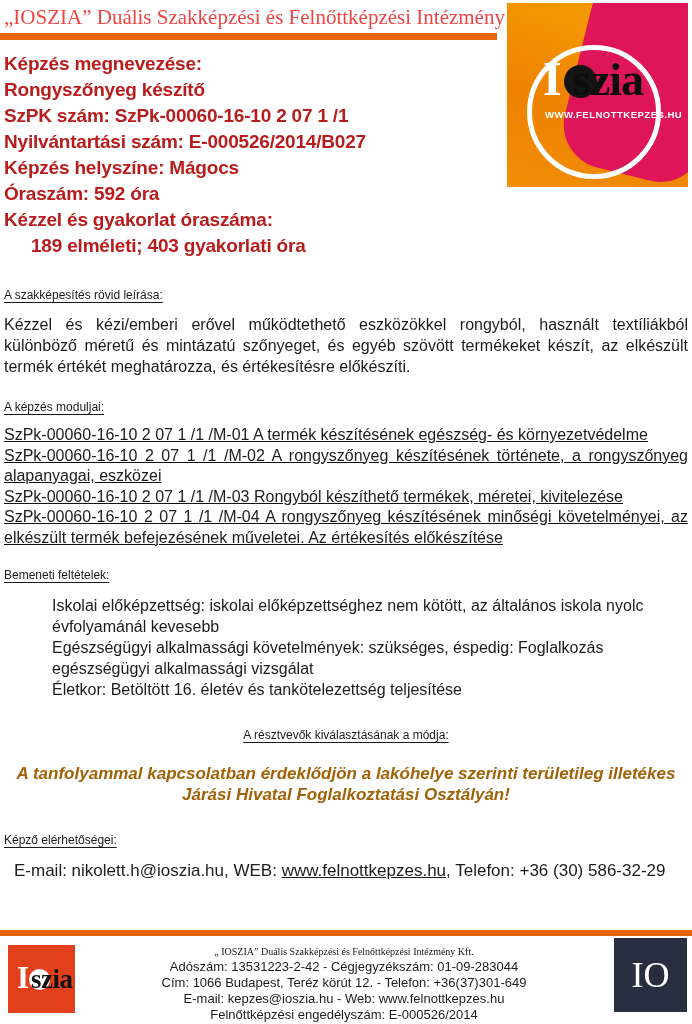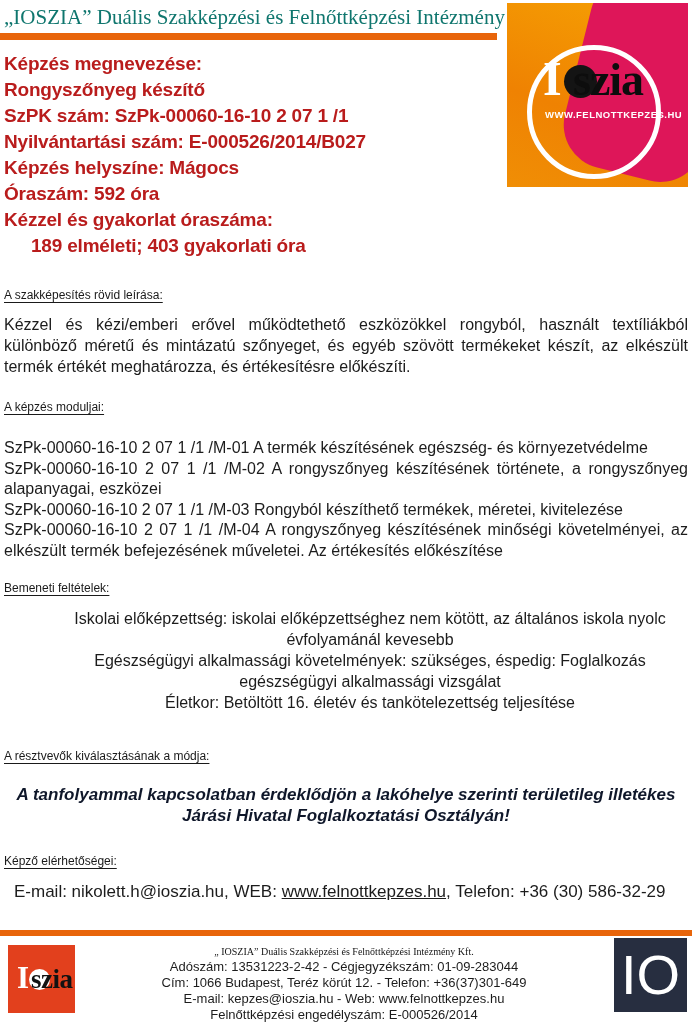--- a/index.html
+++ b/index.html
@@ -1,20 +1,20 @@
 <!DOCTYPE html>
 <html lang="hu"><head>
 <meta charset="utf-8">
 <style>
   html,body{margin:0;padding:0;background:#fff;}
   body{width:692px;height:1024px;font-family:"Liberation Sans",sans-serif;color:#111;}
   .page{position:relative;width:692px;height:1024px;overflow:hidden;background:#fff;}
 
   
-  .header-title{font-family:"Liberation Serif",serif;font-size:21px;color:#0f766e;padding:5px 4px 0 4px;white-space:nowrap;}
+  .header-title{font-family:"Liberation Serif",serif;font-size:21px;color:#ef4444;padding:5px 4px 0 4px;white-space:nowrap;}
   .orange-rule{width:497px;height:7px;background:#E8650B;margin-top:3px;}
 
   
   .logo-box{position:absolute;top:3px;right:4px;width:181px;height:184px;background:linear-gradient(200deg,#F6A203 0%,#EF8202 60%,#F08E05 100%);overflow:hidden;}
   .logo-blob{position:absolute;top:-22px;right:-30px;width:142px;height:196px;background:#DE1659;border-radius:44px;transform:rotate(14deg);}
   .logo-ring{position:absolute;top:42px;left:20px;width:124px;height:124px;border:5px solid #fff;border-radius:50%;}
   .logo-i{position:absolute;left:36px;top:52px;color:#fff;font-family:"Liberation Serif",serif;font-weight:bold;font-size:48px;line-height:1;}
   .logo-odot{position:absolute;left:57px;top:62px;width:33px;height:33px;border-radius:50%;background:#141414;}
   .logo-szia{position:absolute;left:66px;top:54px;color:#0d0d0d;font-family:"Liberation Serif",serif;font-weight:bold;font-size:46px;line-height:1;letter-spacing:-1px;}
   .logo-url{position:absolute;left:38px;top:106px;color:#fff;font-size:9.5px;font-weight:bold;letter-spacing:0.5px;}
@@ -23,44 +23,44 @@
   .course{margin:11px 0 0 4px;width:505px;font-size:19px;font-weight:bold;line-height:26px;color:#b91c1c;letter-spacing:-0.2px;}
   .course div{white-space:nowrap;}
   .course .indent{padding-left:27px;}
 
   
   .content{margin:0 4px 0 4px;}
   .section-heading{font-size:12px;font-weight:normal;color:#1a1a1a;text-decoration:underline;text-underline-offset:3px;margin:0;}
   .h-desc{margin-top:29px;}
   .h-mod{margin-top:23px;}
   .h-entry{margin-top:20px;}
-  .h-sel{margin-top:36px;}
+  .h-sel{margin-top:28px;text-align:center;}
   .h-contact{margin-top:28px;}
   .body-text{font-size:16px;line-height:21px;text-align:justify;margin-top:12px;color:#1c1c1c;}
-  .modules-list{margin-top:24px;}
+  .modules-list{margin-top:11px;text-decoration:underline;}
   .modules-list p{margin:0;font-size:16px;line-height:20.5px;text-align:justify;color:#1c1c1c;}
   .entry-list{margin:13px 0 0 48px;}
-  .entry-list p{margin:0;font-size:16px;line-height:21px;color:#1c1c1c;text-align:center;}
+  .entry-list p{margin:0;font-size:16px;line-height:21px;color:#1c1c1c;}
   .selection-body{margin-top:12px;font-size:17px;line-height:21px;text-align:justify;text-indent:44px;color:#1c1c1c;}
-  .notice{margin:21px 6px 0 6px;text-align:center;font-weight:bold;font-style:italic;font-size:17px;line-height:21px;color:#0f172a;}
+  .notice{margin:21px 6px 0 6px;text-align:center;font-weight:bold;font-style:italic;font-size:17px;line-height:21px;color:#a16207;}
   .contact-line{margin:14px 0 0 10px;font-size:17px;color:#1c1c1c;}
   .contact-line .weblink{text-decoration:underline;}
 
   
   .footer{position:absolute;left:0;bottom:0;width:692px;height:94px;}
   .footer-rule{width:692px;height:6px;background:#E8650B;}
   .footer-logo-left{position:absolute;left:8px;top:15px;width:67px;height:68px;background:#E2401D;overflow:hidden;}
   .fl-i{position:absolute;left:9px;top:17px;color:#fff;font-family:"Liberation Serif",serif;font-weight:bold;font-size:31px;line-height:1;}
   .fl-circle{position:absolute;left:21px;top:24px;width:21px;height:21px;border-radius:50%;background:#fff;}
   .fl-szia{position:absolute;left:23px;top:21px;color:#121212;font-family:"Liberation Serif",serif;font-weight:bold;font-size:27px;line-height:1;letter-spacing:-0.5px;}
   .footer-center{position:absolute;left:88px;right:92px;top:16px;text-align:center;}
   .footer-company{font-family:"Liberation Serif",serif;font-size:10px;color:#141414;margin:0 0 2px 0;}
   .footer-center p.fline{margin:0;font-size:13px;line-height:16px;color:#1c1c1c;}
   .footer-logo-right{position:absolute;right:5px;top:8px;width:73px;height:74px;background:#272E40;display:flex;align-items:center;justify-content:center;}
-  .fr-io{color:#fff;font-family:Liberation Sans, sans-serif;font-size:56px;line-height:1;}
+  .fr-io{color:#fff;font-family:Liberation Serif, serif;font-size:36px;line-height:1;}
 </style>
 </head>
 <body>
 
 <div class="page">
 
   <div>
     <div class="header-title">„IOSZIA” Duális Szakképzési és Felnőttképzési Intézmény</div>
     <div class="orange-rule"></div>
   </div>

